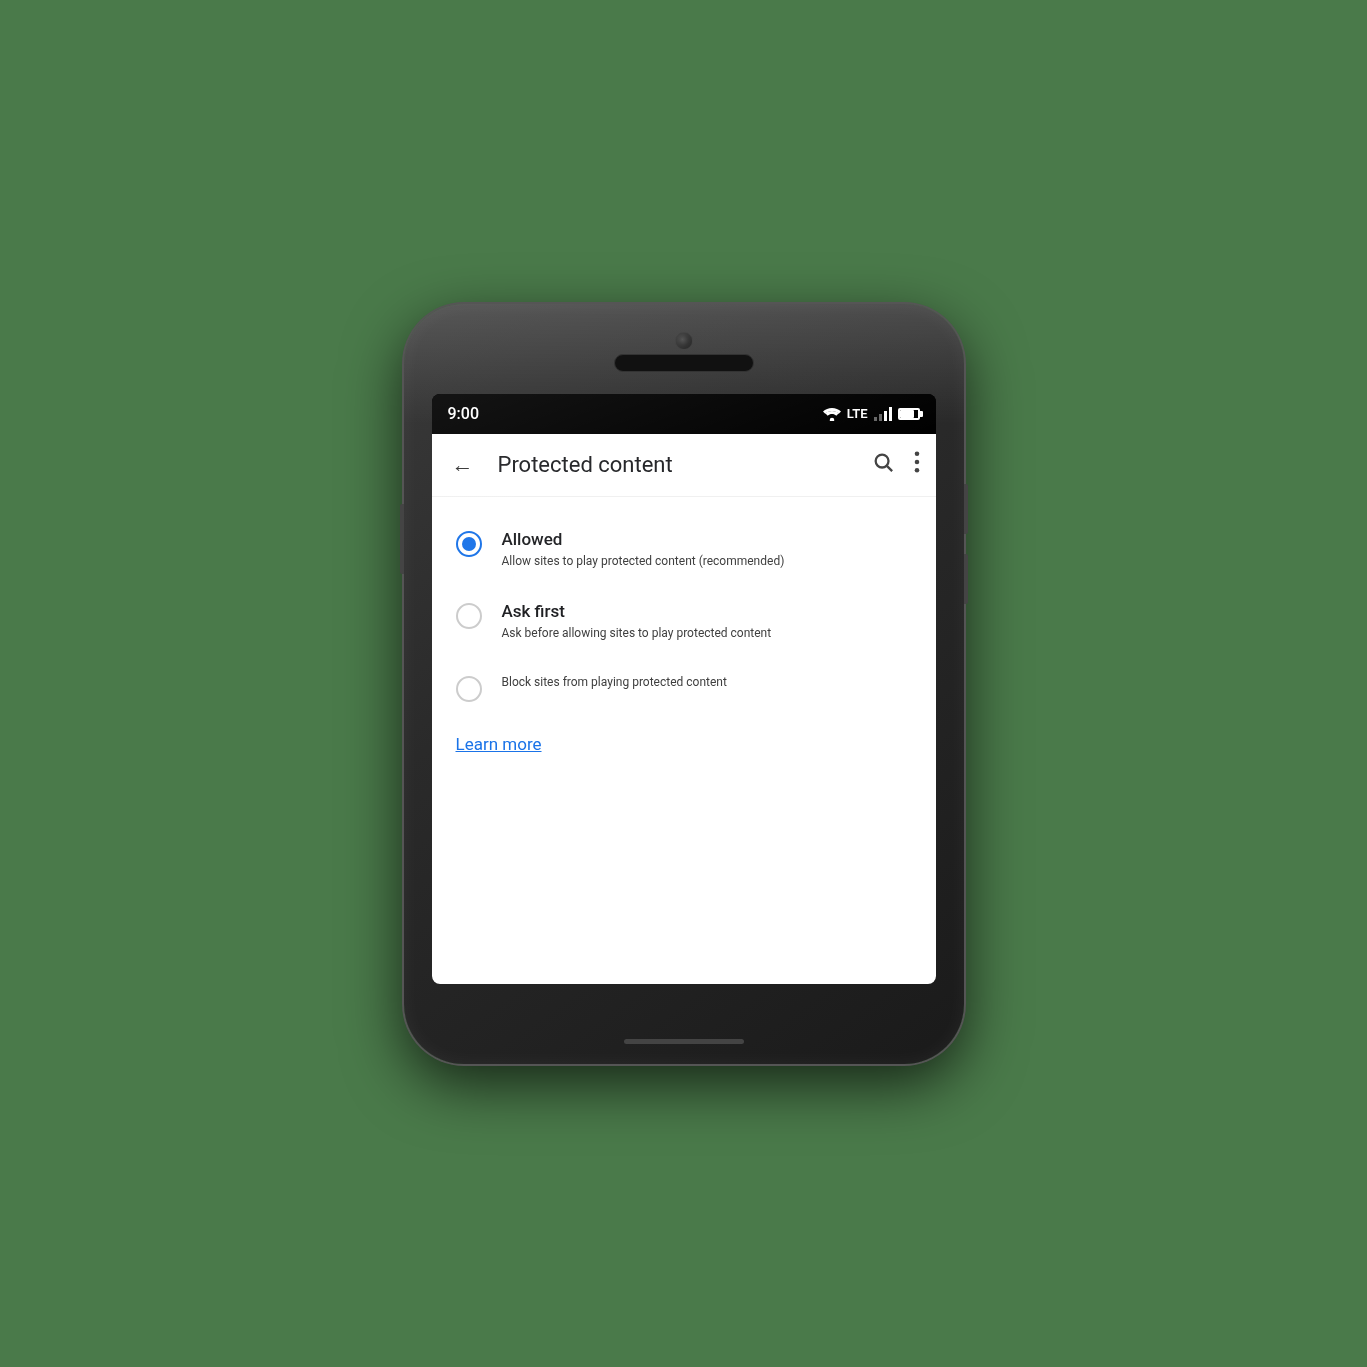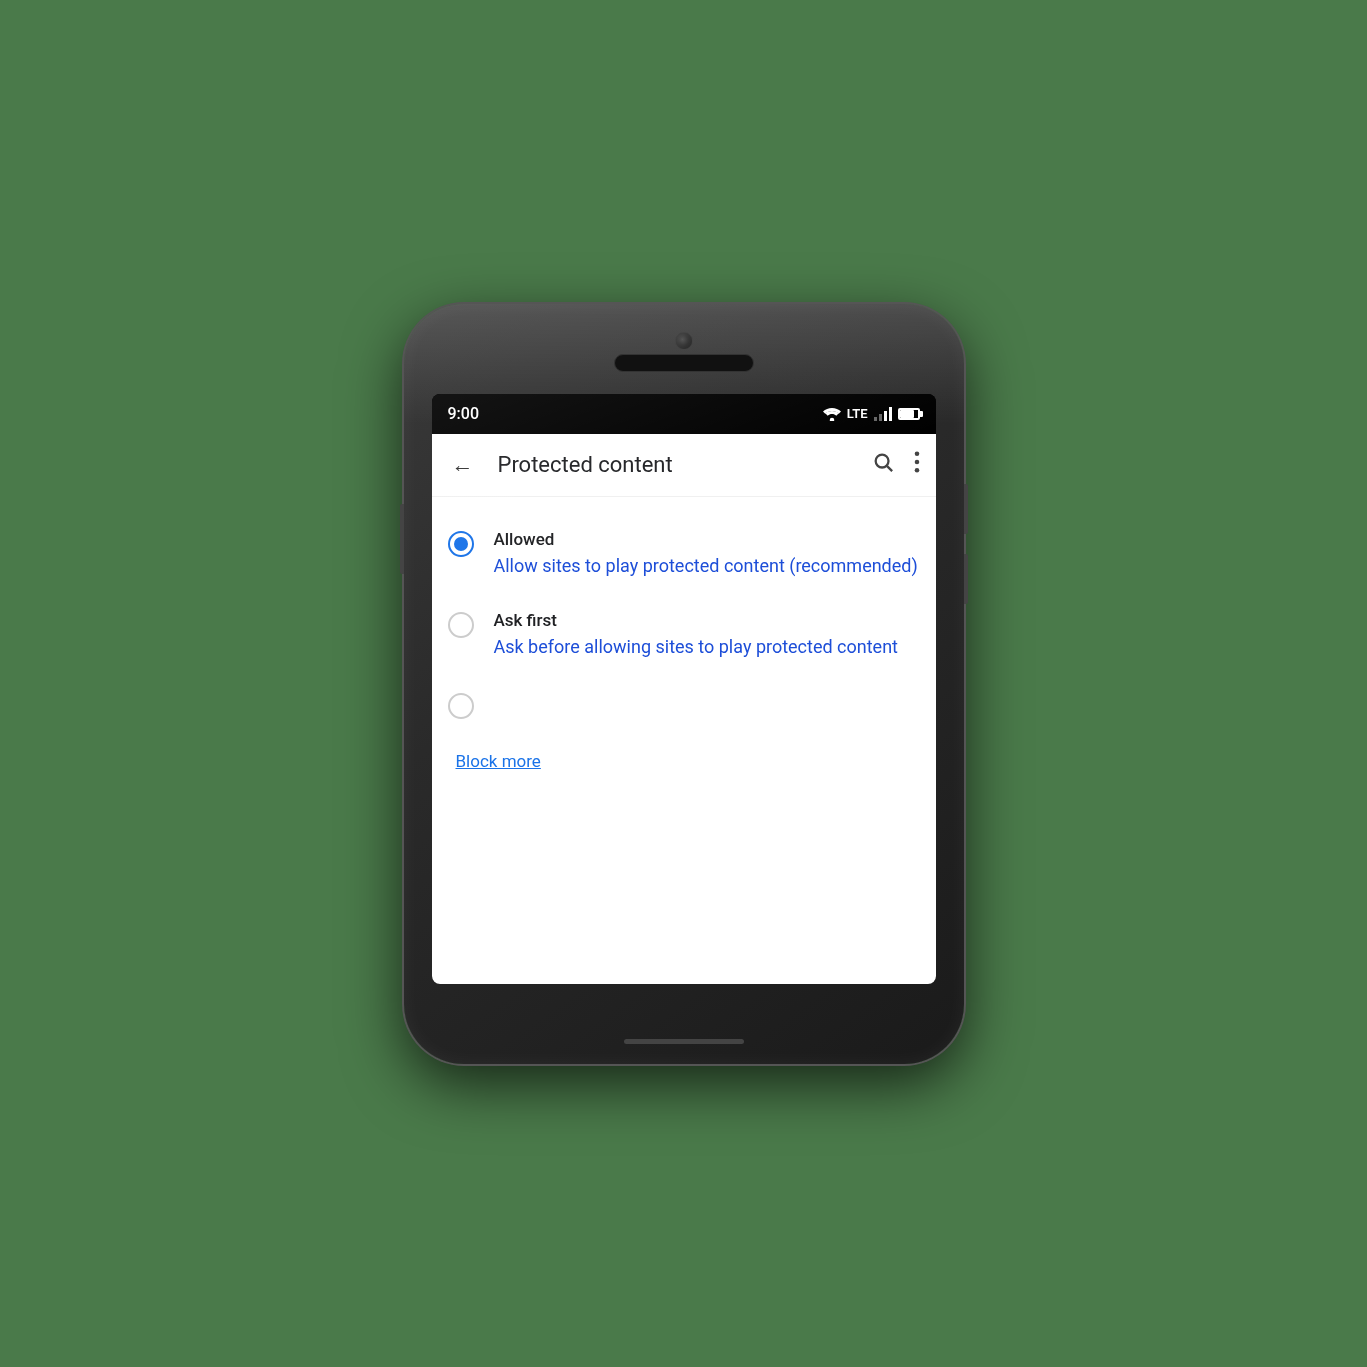--- a/index.html
+++ b/index.html
@@ -159,21 +159,21 @@
       letter-spacing: 1px;
     }
 
     .options-list {
       padding: 16px 0;
     }
 
     .option-item {
       display: flex;
       align-items: flex-start;
-      padding: 16px 16px;
+      padding: 16px 24px;
       cursor: pointer;
     }
 
     .radio-container {
       margin-right: 20px;
       margin-top: 2px;
       flex-shrink: 0;
     }
 
     .radio-outer {
@@ -203,22 +203,22 @@
     }
 
     .option-label {
       font-size: 17px;
       font-weight: 500;
       color: #202124;
       margin-bottom: 4px;
     }
 
     .option-desc {
-      font-size: 18px;
-      color: #1d4ed8;
+      font-size: 12px;
+      color: #404040;
       line-height: 1.4;
     }
 
     .learn-more-link {
       color: #1a73e8;
       font-size: 17px;
       padding: 16px 24px;
       display: block;
       cursor: pointer;
       font-weight: 400;
@@ -414,22 +414,23 @@
             <div class="option-label">Ask first</div>
             <div class="option-desc">Ask before allowing sites to play protected content</div>
           </div>
         </div>
 
         <div class="option-item">
           <div class="radio-container">
             <div class="radio-outer"></div>
           </div>
           <div class="option-text">
-          </div>
-        </div>
-
-        <a class="learn-more-link" href="#">Block more</a>
+            <div class="option-desc">Block sites from playing protected content</div>
+          </div>
+        </div>
+
+        <a class="learn-more-link" href="#">Learn more</a>
 
       </div>
     </div>
 
   </div>
 </div>
 
 </body></html>

